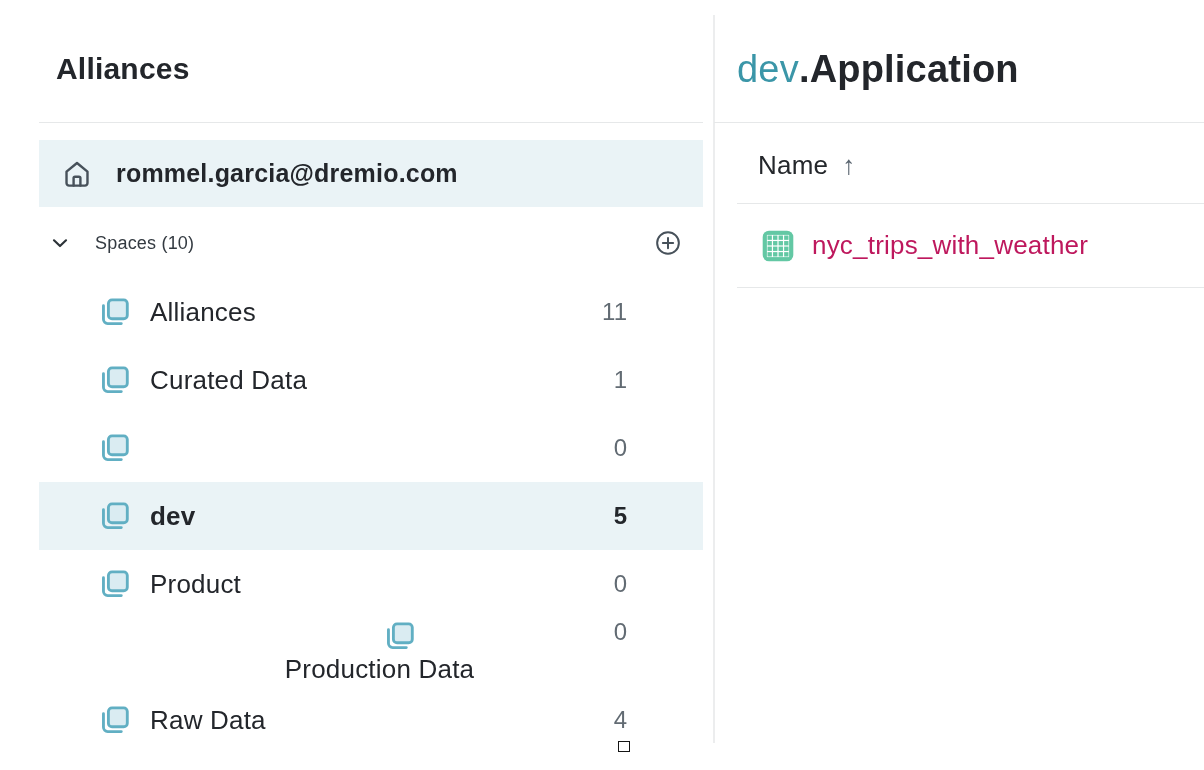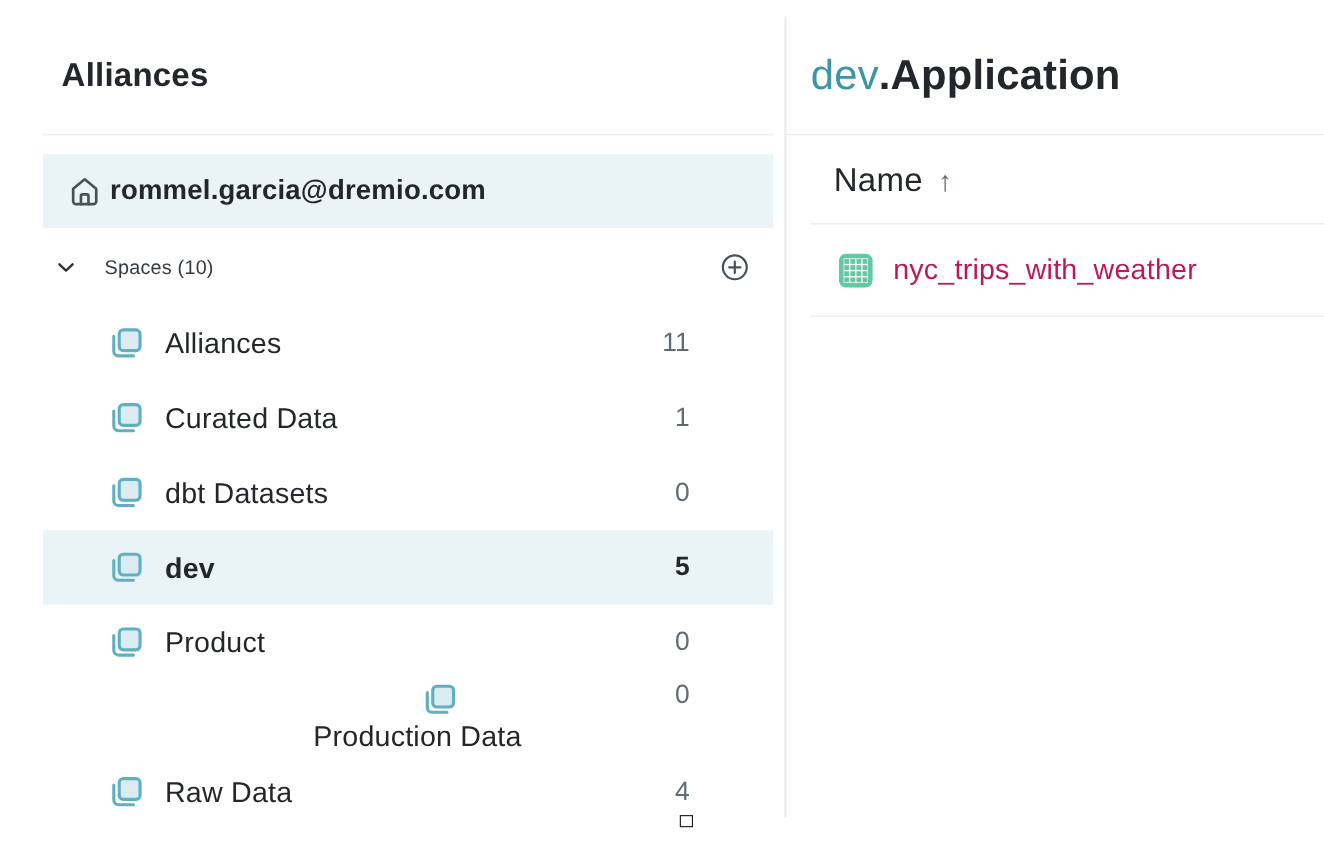--- a/index.html
+++ b/index.html
@@ -22,21 +22,21 @@
   }
   .h-divider { height:1px; background:var(--divider,#E6E8E9); }
   .div-left   { left:39px; top:122px; width:664px; }
 
   .user-row {
     left:39px; top:140px; width:664px; height:67px;
     background:var(--highlight,#EAF3F6);
     display:flex; align-items:center;
   }
   .user-row .uicon { margin-left:21px; width:34px; height:34px; flex:0 0 auto; }
-  .user-email { margin-left:6px; font-size:25px; font-weight:bold; letter-spacing:.2px; }
+  .user-email { margin-left:22px; font-size:25px; font-weight:bold; letter-spacing:.2px; }
 
   .spaces-header {
     left:39px; top:212px; width:664px; height:62px;
     display:flex; align-items:center;
   }
   .spaces-header .chev { margin-left:9px; width:24px; height:24px; cursor:pointer; }
   .spaces-label { margin-left:23px; font-size:18px; color:#333A41; letter-spacing:.2px; }
   .add-btn {
     position:absolute; right:21px; top:50%; transform:translateY(-50%);
     width:28px; height:28px; background:none; border:none; cursor:pointer; padding:0;
@@ -69,21 +69,21 @@
   .bc-sep, .bc-entity { color:var(--text-dark,#23262B); font-weight:bold; }
 
   .div-right-top { left:714px; top:122px; width:490px; }
   .div-right-hdr { left:737px; top:203px; width:467px; }
   .div-right-row { left:737px; top:287px; width:467px; }
 
   .table-header {
     left:758px; top:144px; height:42px;
     display:flex; align-items:center; cursor:pointer;
   }
-  .th-label { font-size:30px; font-weight:500; color:#24272B; letter-spacing:.2px; }
+  .th-label { font-size:26px; font-weight:500; color:#24272B; letter-spacing:.2px; }
   .th-sort  { margin-left:14px; font-size:26px; color:#5A6570; }
 
   .dataset-row {
     left:713px; top:204px; width:491px; height:83px;
     display:flex; align-items:center; cursor:pointer;
   }
   .dataset-row .dicon { margin-left:47px; width:36px; height:36px; flex:0 0 auto; }
   .dataset-name { margin-left:16px; font-size:26px; color:#be185d; letter-spacing:.2px; }
 
   
@@ -146,21 +146,20 @@
   <span class="space-count">1</span>
 </div>
 
 <div class="abs space-row row-2">
   <span class="sicon">
     <svg viewBox="0 0 24 24" width="36" height="36" fill="none">
       <path d="M4.3 7.8 V16.9 A2.8 2.8 0 0 0 7.1 19.7 H16.2" stroke="var(--teal-stroke,#61AFC3)" stroke-width="1.9" stroke-linecap="round"></path>
       <rect x="7.6" y="3.9" width="12.6" height="12.6" rx="2.4" fill="var(--teal-fill,#DAECF2)" stroke="var(--teal-stroke,#61AFC3)" stroke-width="1.9"></rect>
     </svg>
   </span>
-  <span class="space-label">dbt Datasets</span>
   <span class="space-count">0</span>
 </div>
 
 <div class="abs space-row row-3 selected">
   <span class="sicon">
     <svg viewBox="0 0 24 24" width="36" height="36" fill="none">
       <path d="M4.3 7.8 V16.9 A2.8 2.8 0 0 0 7.1 19.7 H16.2" stroke="var(--teal-stroke,#61AFC3)" stroke-width="1.9" stroke-linecap="round"></path>
       <rect x="7.6" y="3.9" width="12.6" height="12.6" rx="2.4" fill="var(--teal-fill,#DAECF2)" stroke="var(--teal-stroke,#61AFC3)" stroke-width="1.9"></rect>
     </svg>
   </span>

